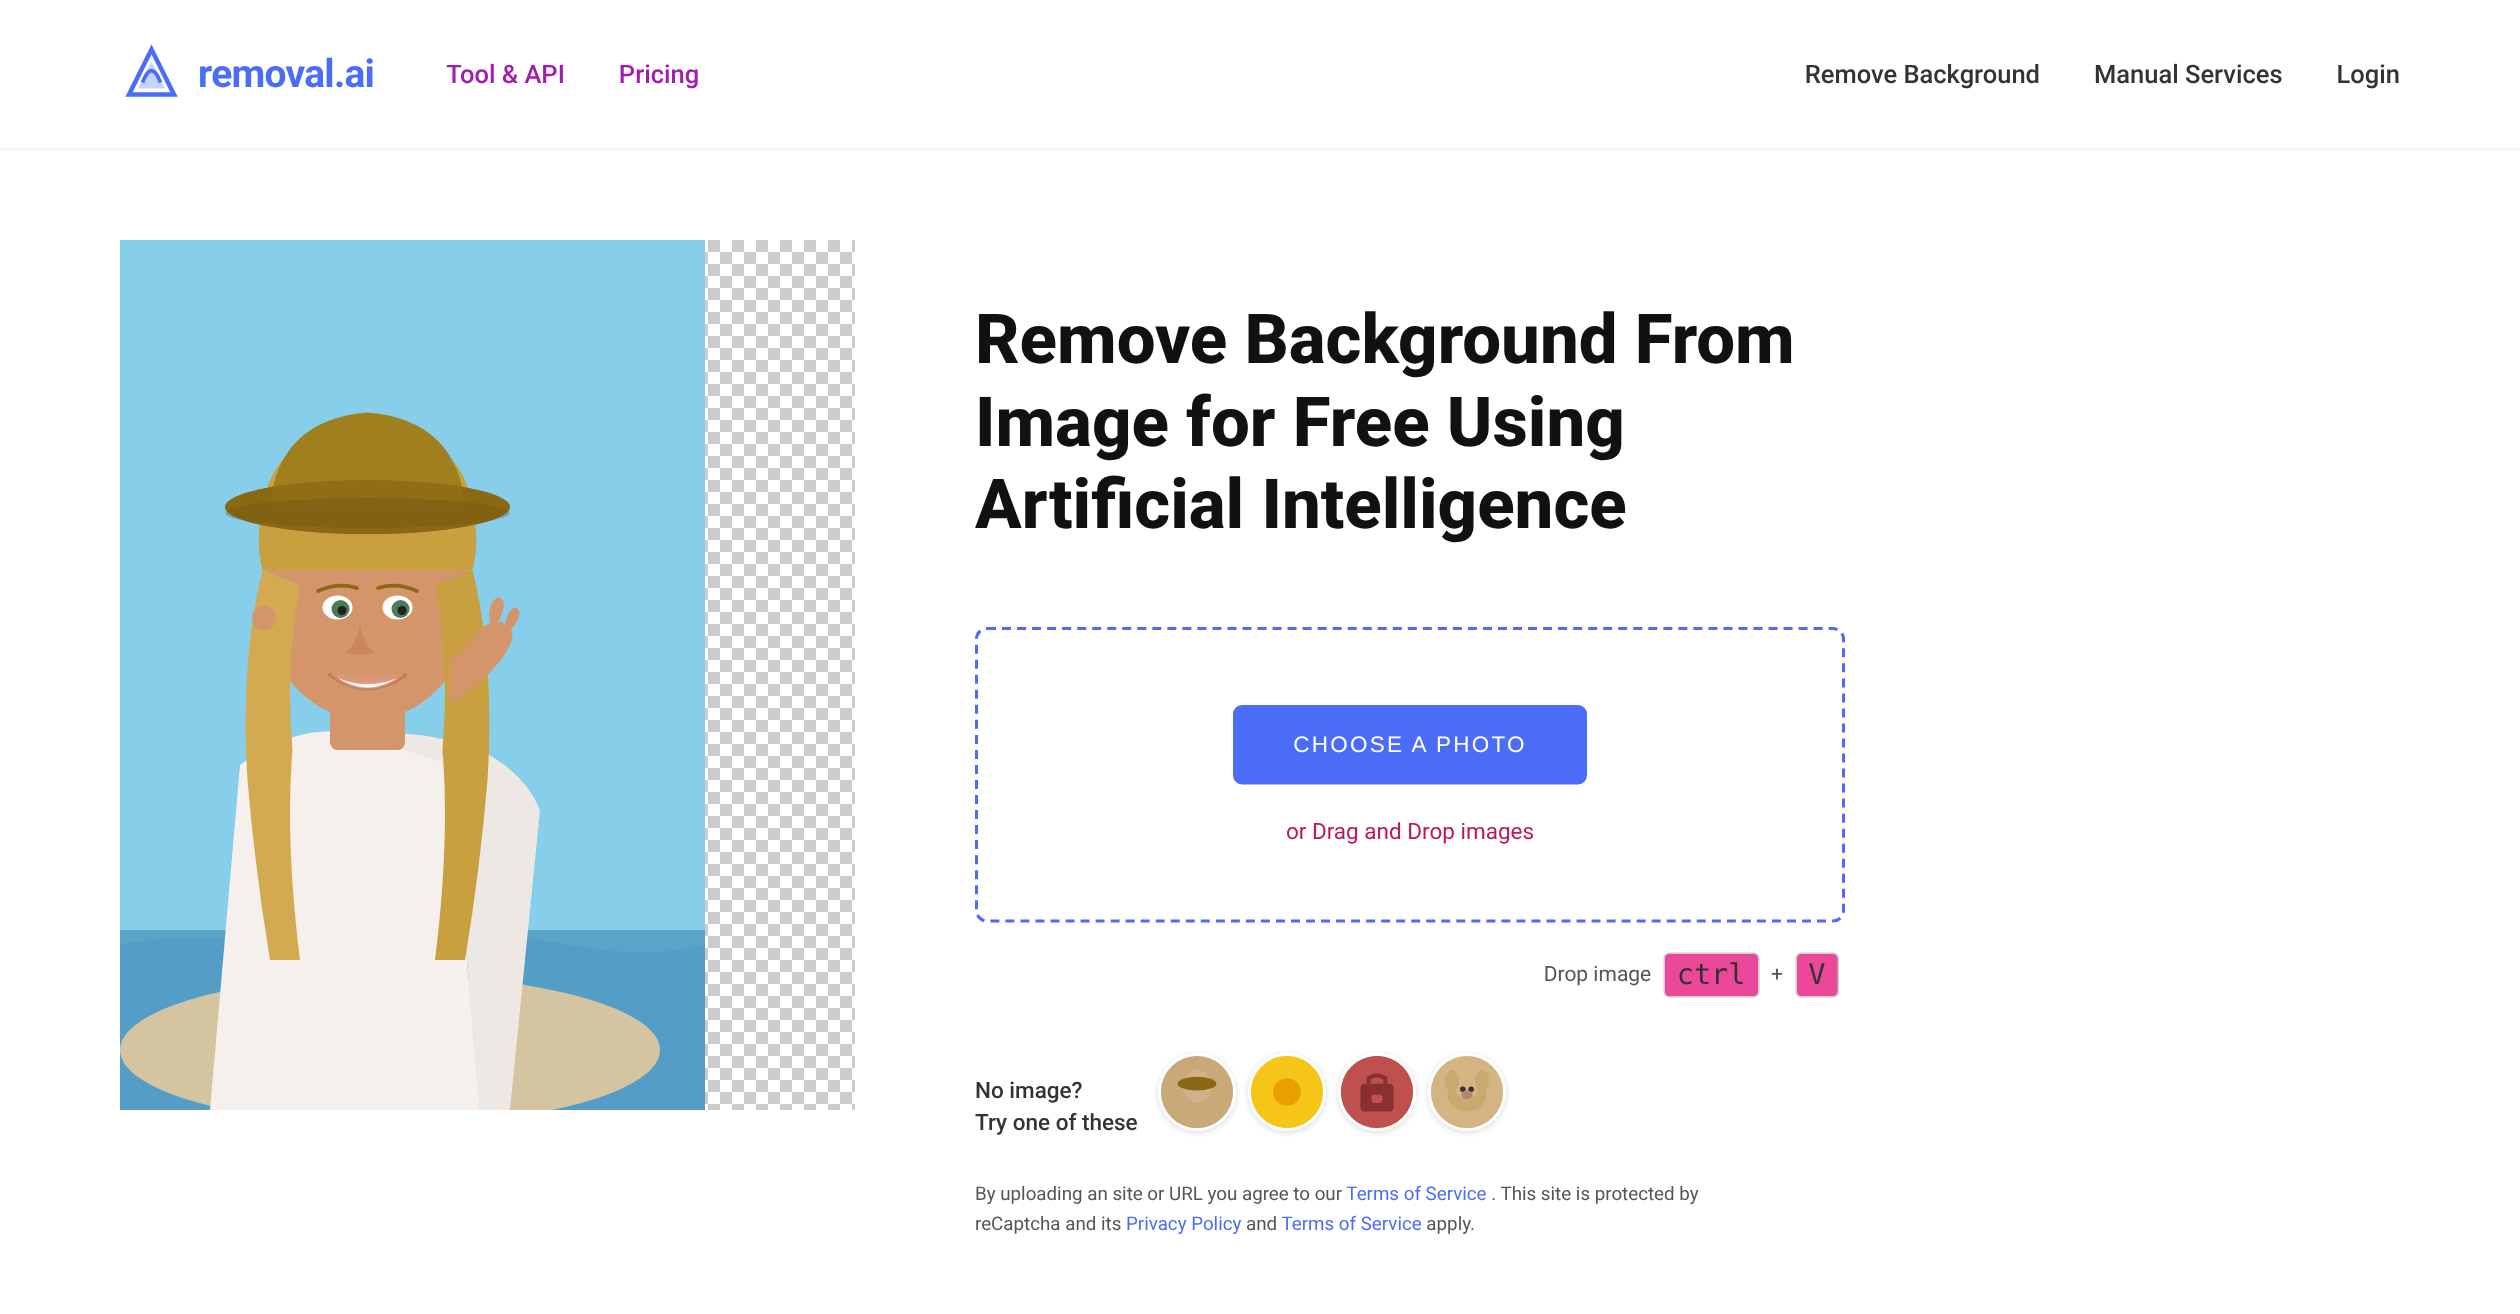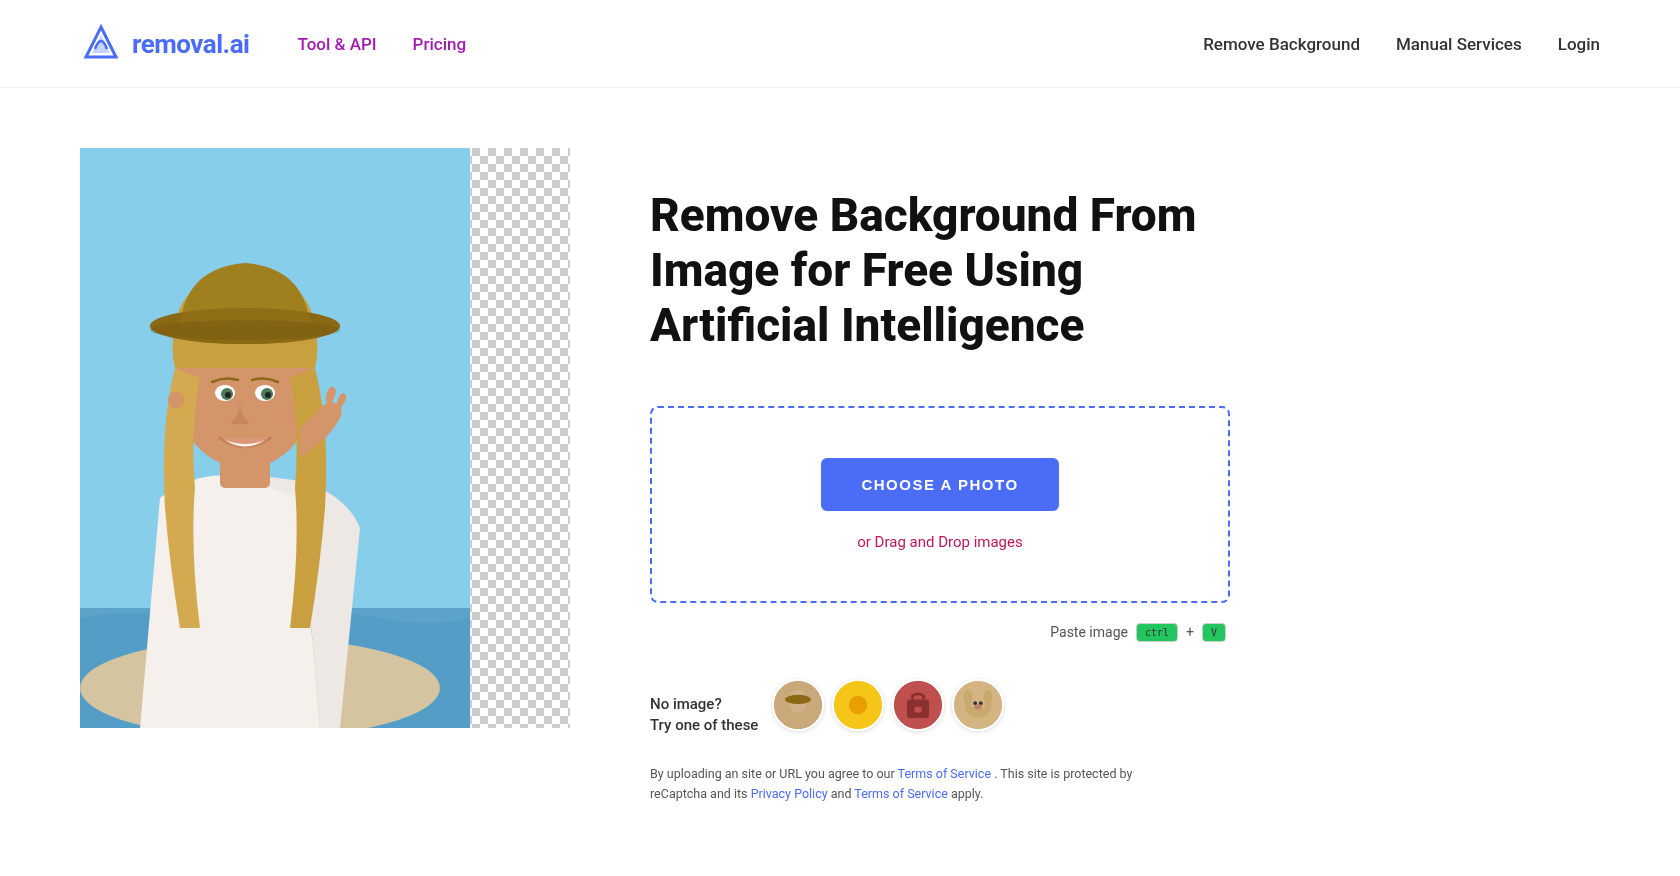--- a/index.html
+++ b/index.html
@@ -10,21 +10,21 @@
       min-height: 876px;
       width: 1680px;
     }
 
     
     header {
       display: flex;
       align-items: center;
       justify-content: space-between;
       padding: 0 80px;
-      height: 88px;
+      height: 100px;
       border-bottom: 1px solid #f0f0f0;
     }
     .header-left {
       display: flex;
       align-items: center;
       gap: 48px;
     }
     .logo {
       display: flex;
       align-items: center;
@@ -128,21 +128,21 @@
       text-align: center;
       margin-bottom: 20px;
       background: #fff;
     }
     .choose-btn {
       background: #4a6cf7;
       color: #fff;
       border: none;
       padding: 18px 40px;
       font-size: 15px;
-      font-weight: 700;
+      font-weight: 400;
       letter-spacing: 1.5px;
       border-radius: 6px;
       cursor: pointer;
       text-transform: uppercase;
       display: inline-block;
       margin-bottom: 18px;
     }
     .drag-drop-text {
       color: #be185d;
       font-size: 15px;
@@ -156,25 +156,25 @@
       justify-content: flex-end;
       gap: 8px;
       margin-bottom: 32px;
       padding-right: 4px;
     }
     .paste-label {
       color: #555;
       font-size: 14px;
     }
     .kbd {
-      background: #22c55e;
+      background: #ec4899;
       border: 1px solid #ccc;
       border-radius: 4px;
       padding: 3px 8px;
-      font-size: 10px;
+      font-size: 19px;
       font-family: monospace;
       color: #333;
     }
     .plus-sign {
       color: #555;
       font-size: 14px;
     }
 
     
     .sample-row {
@@ -320,21 +320,21 @@
       <span>Image for Free Using</span><br>
       <span>Artificial Intelligence</span>
     </h1>
 
     <div class="dropzone">
       <button class="choose-btn">CHOOSE A PHOTO</button>
       <div class="drag-drop-text">or Drag and Drop images</div>
     </div>
 
     <div class="paste-row">
-      <span class="paste-label">Paste image</span>
+      <span class="paste-label">Drop image</span>
       <span class="kbd">ctrl</span>
       <span class="plus-sign">+</span>
       <span class="kbd">V</span>
     </div>
 
     <div class="sample-row">
       <div class="no-image-text">
         No image?<br>Try one of these
       </div>
       <div class="sample-thumbs">

